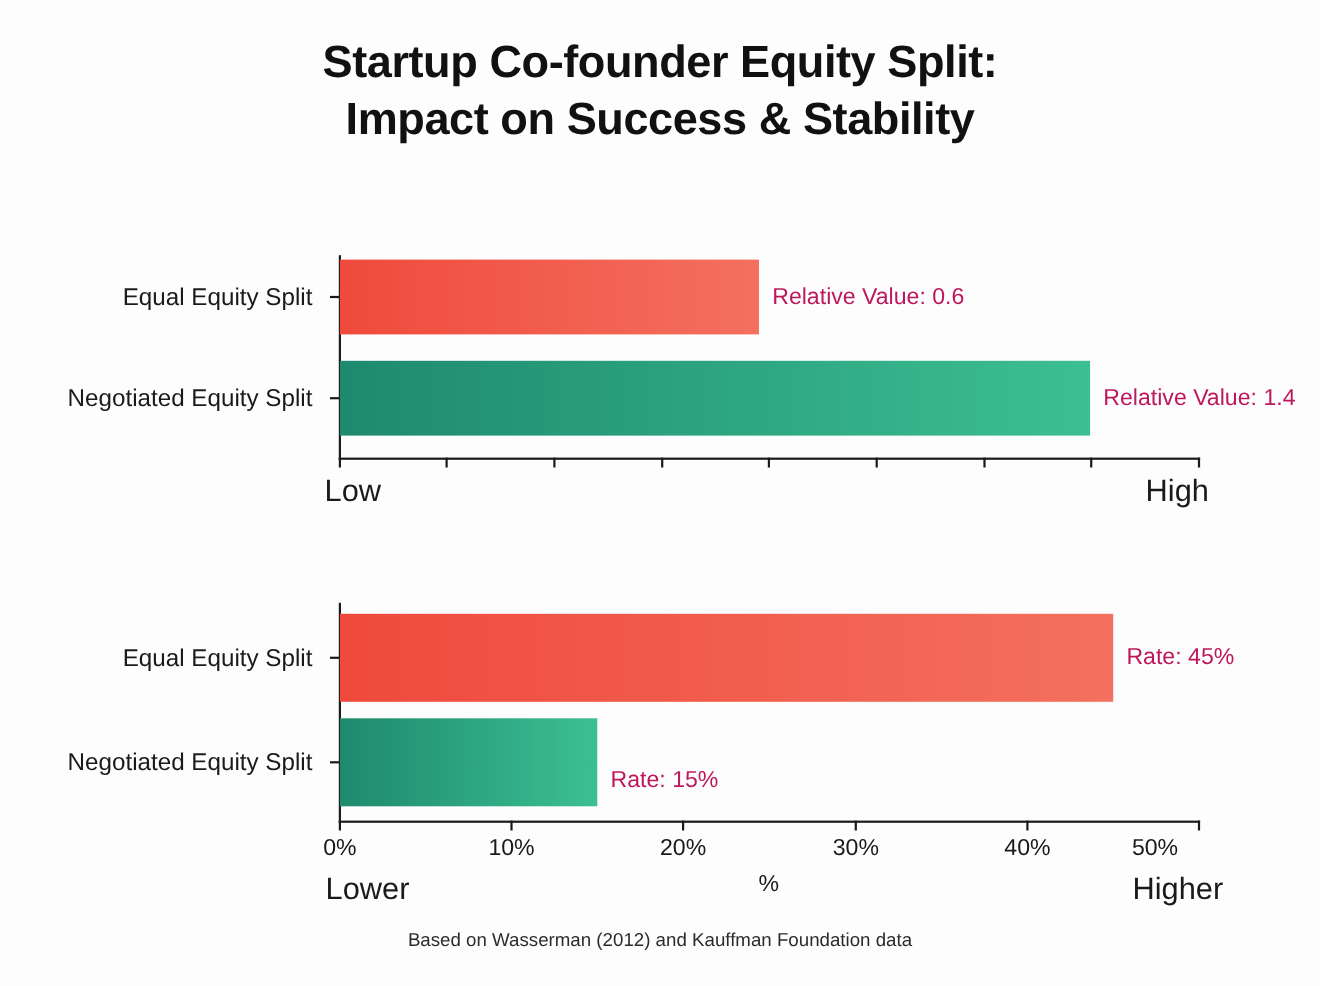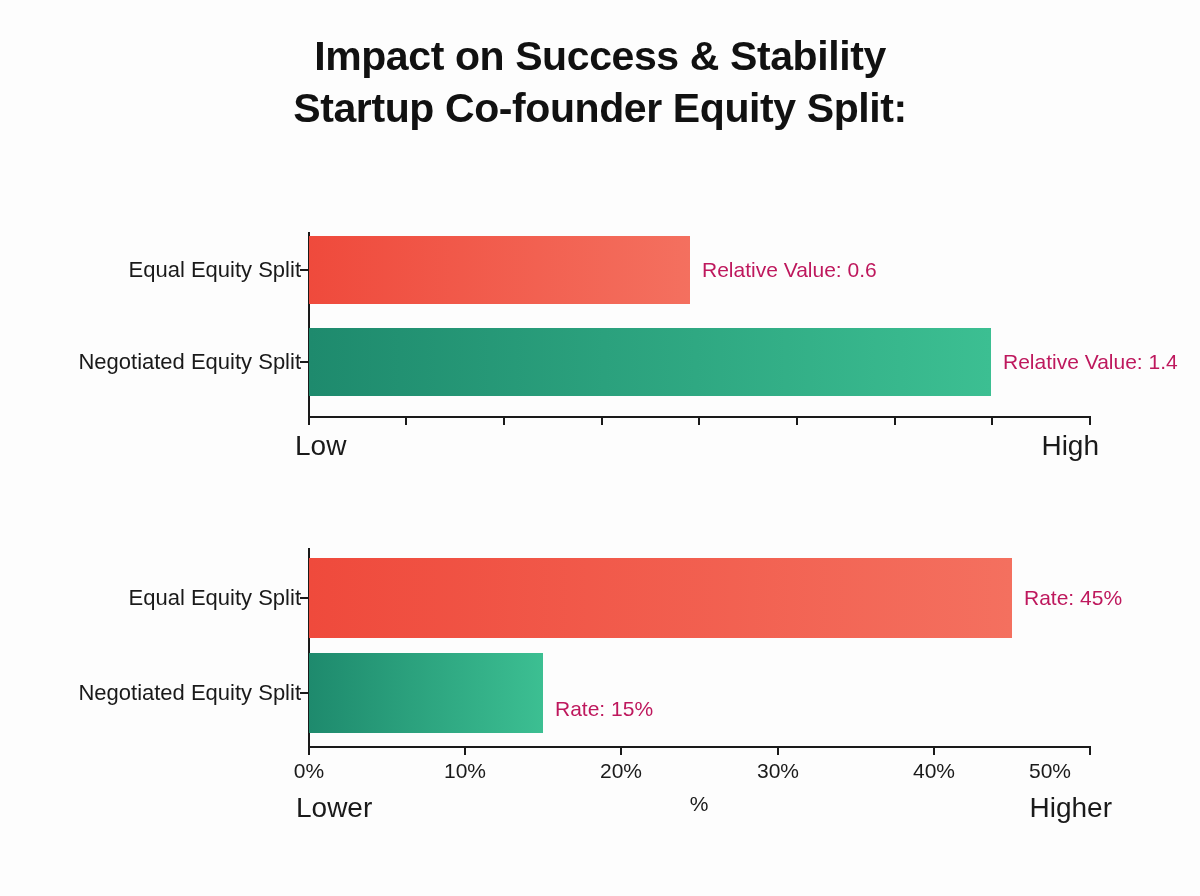--- a/index.html
+++ b/index.html
@@ -97,21 +97,21 @@
     top: 50%;
     transform: translateY(-50%);
     font-size: 21px;
     white-space: nowrap;
     color: #be185d;
   }
 
   .y-label {
     position: absolute;
     right: 100%;
-    margin-right: 8px;
+    margin-right: 25px;
     top: 50%;
     transform: translateY(-50%);
     font-size: 22px;
     white-space: nowrap;
     text-align: left;
     color: #1a1a1a;
   }
   .y-tick {
     position: absolute;
     right: 100%;
@@ -159,22 +159,22 @@
     font-size: 17px;
     color: #2b2b2b;
   }
 </style>
 </head>
 <body>
 
 <div class="figure">
 
   <div class="fig-title">
+    <span class="line">Startup Co-founder Equity Split:</span>
     <span class="line">Impact on Success &amp; Stability</span>
-    <span class="line">Startup Co-founder Equity Split:</span>
   </div>
 
   <div class="panel" style="top:0;height:470px;">
 
     <div class="plot" style="top:232px;height:186px;">
       <div class="axis-line-y"></div>
       <div class="axis-line-x" style="top:184px;"></div>
 
       <div class="bar-row" style="top:4px;width:781px;">
         <div class="y-tick"></div>
@@ -242,14 +242,15 @@
         <div class="x-tick-label" style="left:625px;text-align:right;">40%</div>
         <div class="x-tick-label" style="left:741px;">50%</div>
 
         <div class="x-end-label" style="left:-13px;top:46px;">Lower</div>
         <div class="x-axis-title" style="left:390px;top:46px;">%</div>
         <div class="x-end-label" style="right:-22px;top:46px;">Higher</div>
       </div>
     </div>
   </div>
 
+  <div class="footer">Based on Wasserman (2012) and Kauffman Foundation data</div>
 
 </div>
 
 </body></html>

